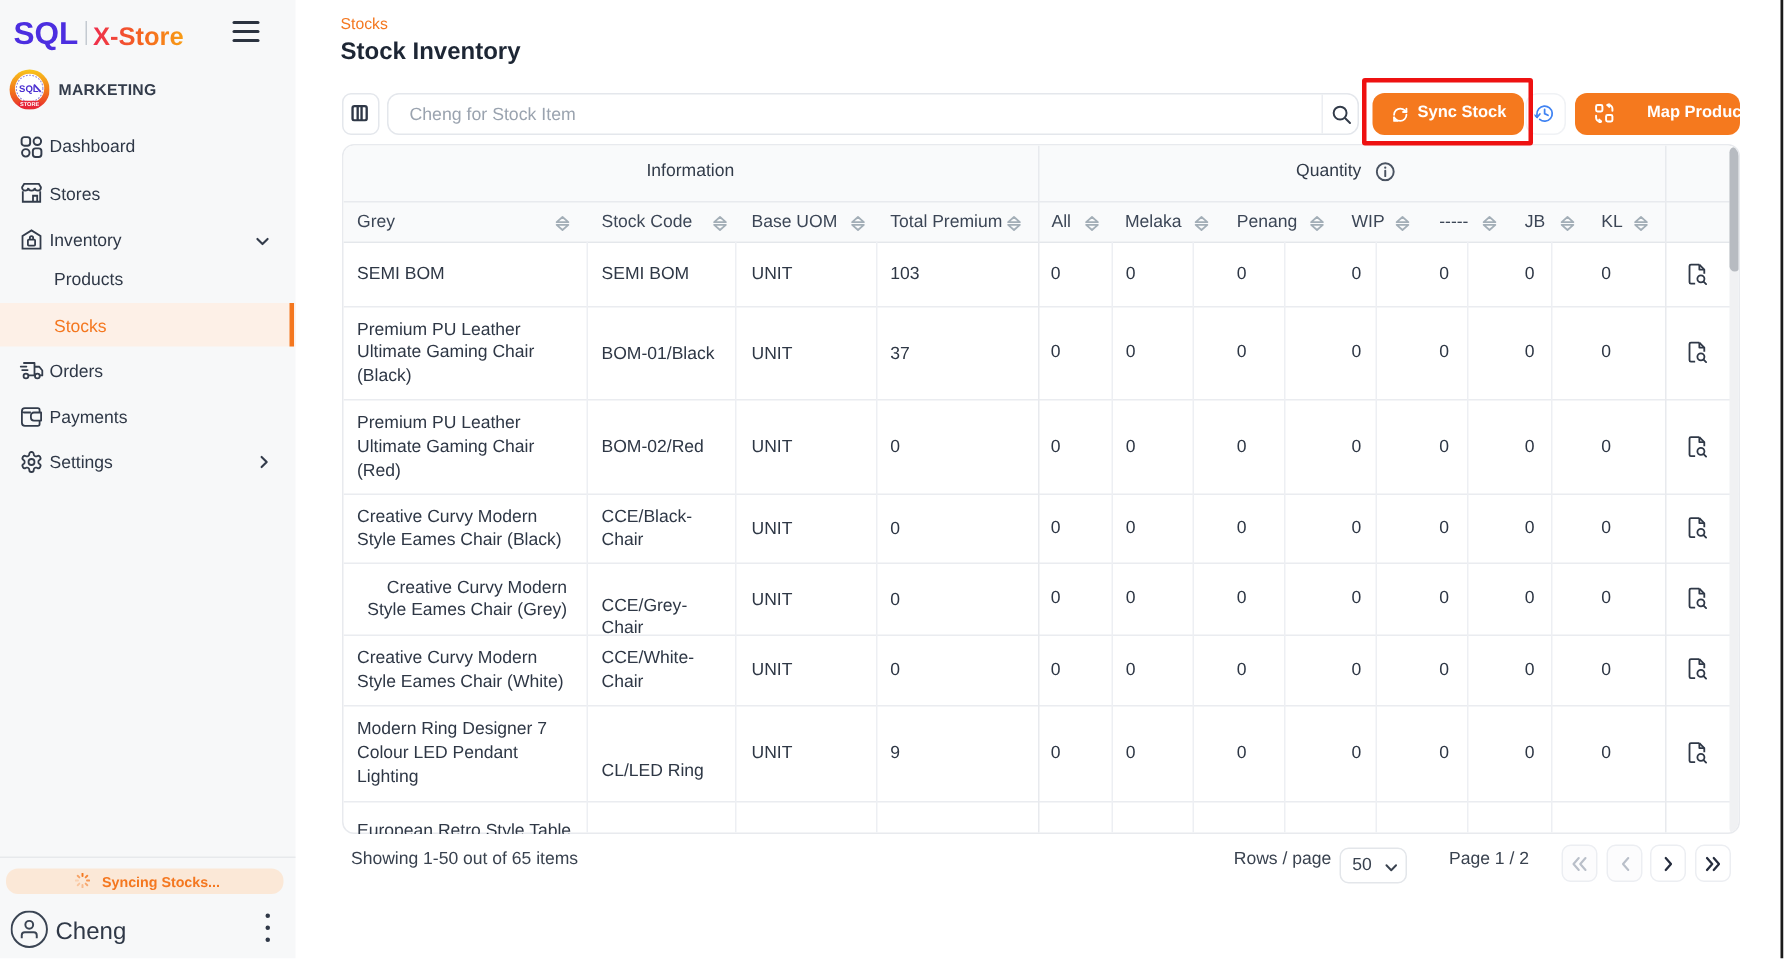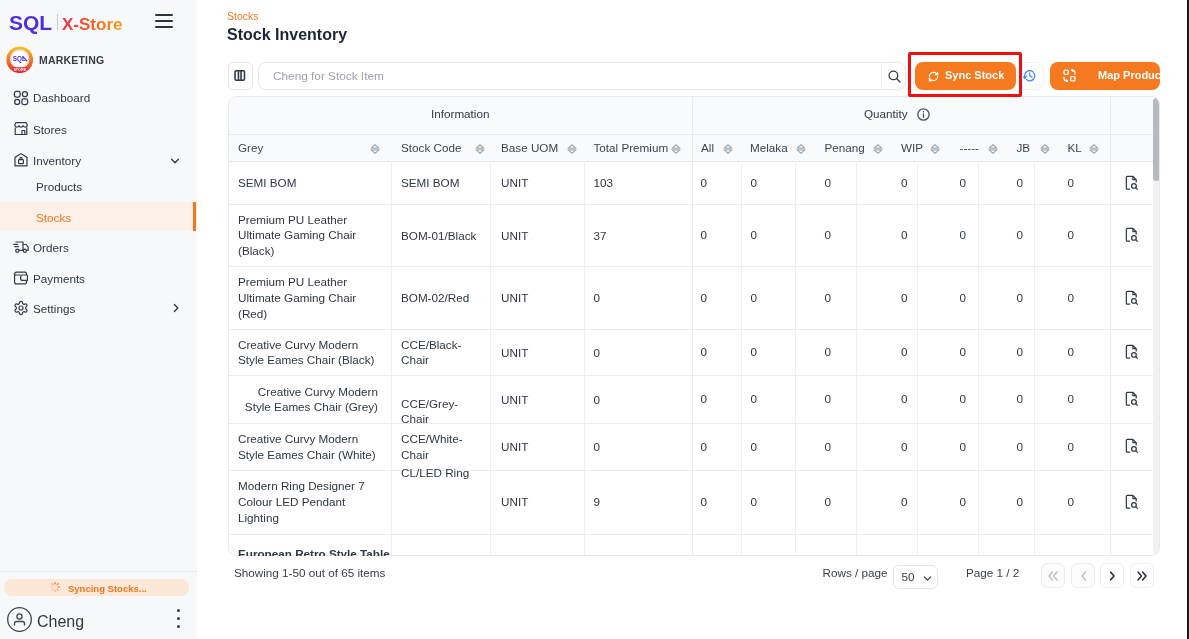--- a/index.html
+++ b/index.html
@@ -310,26 +310,26 @@
 <div class="abs cell" style="left:401px;top:383.8px;width:70px;line-height:15.6px;margin-top:12px;">CCE/Grey-Chair</div>
 <div class="t cell" style="left:501px;top:392.5px;">UNIT</div>
 <div class="t cell" style="left:593.5px;top:392.5px;">0</div>
 
 <div class="abs cell" style="left:238px;top:431px;width:140px;line-height:15.6px;">Creative Curvy Modern Style Eames Chair (White)</div>
 <div class="abs cell" style="left:401px;top:431px;width:70px;line-height:15.6px;">CCE/White-Chair</div>
 <div class="t cell" style="left:501px;top:439.5px;">UNIT</div>
 <div class="t cell" style="left:593.5px;top:439.5px;">0</div>
 
 <div class="abs cell" style="left:238px;top:478.4px;width:140px;line-height:15.6px;">Modern Ring Designer 7 Colour LED Pendant Lighting</div>
-<div class="t cell" style="left:401px;top:466px;">CL/LED Ring</div>
+<div class="t cell" style="left:401px;top:507px;">CL/LED Ring</div>
 <div class="t cell" style="left:501px;top:495px;">UNIT</div>
 <div class="t cell" style="left:593.5px;top:495px;">9</div>
 
 <div class="abs" style="left:228.5px;top:533.5px;width:930px;height:22px;overflow:hidden;">
-  <div class="t cell" style="left:9.5px;top:13.5px;font-weight:bold;">European Retro Style Table</div>
+  <div class="t cell" style="left:9.5px;top:13.5px;">European Retro Style Table</div>
 </div>
 
 <div id="zeros">
     <div class="t cell" style="left:700.5px;top:175.7px;">0</div>
     <div class="t cell" style="left:750.5px;top:175.7px;">0</div>
     <div class="t cell" style="left:824.5px;top:175.7px;">0</div>
     <div class="t cell" style="left:901px;top:175.7px;">0</div>
     <div class="t cell" style="left:959.5px;top:175.7px;">0</div>
     <div class="t cell" style="left:1016.5px;top:175.7px;">0</div>
     <div class="t cell" style="left:1067.5px;top:175.7px;">0</div>

